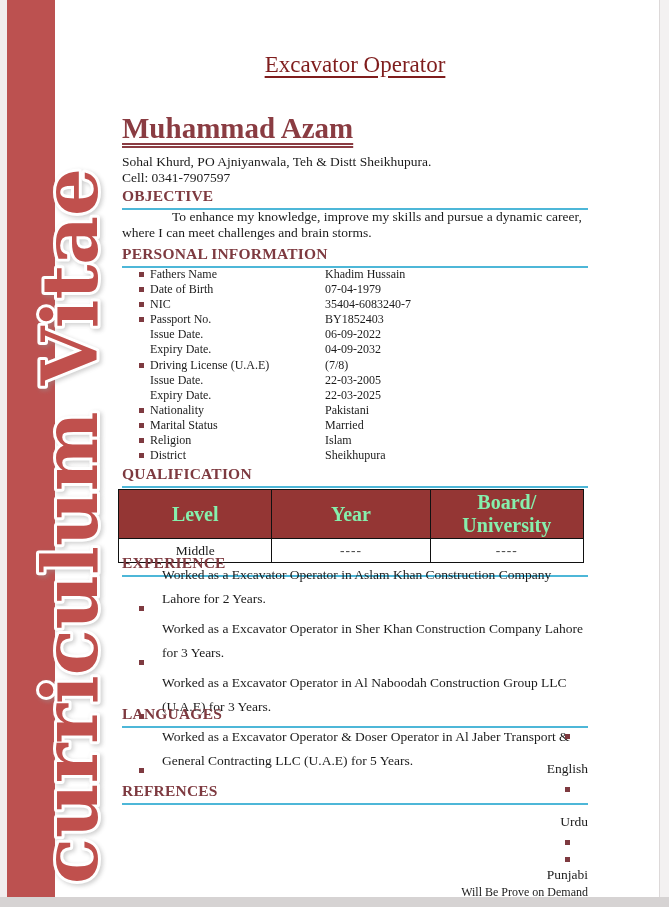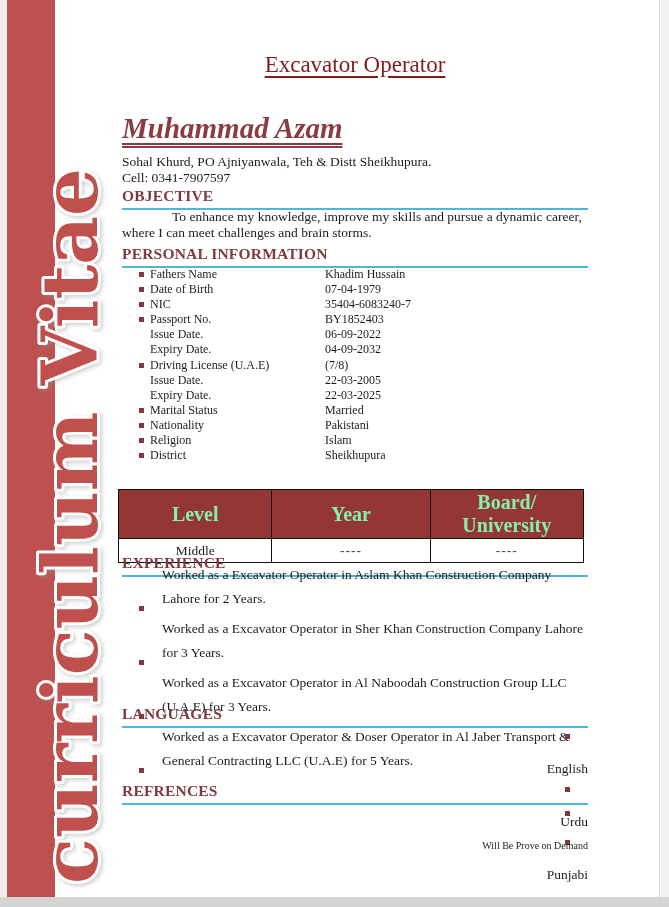--- a/index.html
+++ b/index.html
@@ -34,21 +34,21 @@
     paint-order: stroke;
   }
 
   .content { position: absolute; left: 122px; top: 0; width: 466px; height: 907px; }
   .content > div { position: absolute; left: 0; width: 100%; }
 
   .doc-title { top: 52px; text-align: center; font-size: 23px; color: #7f1d1d;
                text-decoration: underline; text-underline-offset: 4px; }
 
   .name { top: 112px; font-size: 29px; font-weight: bold; color: #8a3c42; }
-  .name span { text-decoration: underline double 2px; text-underline-offset: 5px; font-style: italic; }
+  .name span { text-decoration: underline double 2px; text-underline-offset: 5px; }
 
   .address { top: 154px; font-size: 13.5px; line-height: 15.5px; }
   .cell    { top: 170px; font-size: 13.5px; line-height: 15.5px; }
 
   .sec { border-bottom: 2px solid #4db7d8; padding-bottom: 3px;
          font-size: 15.5px; font-weight: bold; color: #7e3a40; letter-spacing: 0.2px; }
   .sec-objective     { top: 187px; }
   .sec-personal      { top: 245px; }
   .sec-qualification { top: 465px; }
   .sec-experience    { top: 554px; }
@@ -72,21 +72,21 @@
   .qual-table td.dash { color: #4d4d4d; font-weight: bold; letter-spacing: 1px; }
   .col-level { width: 33%; } .col-year { width: 34%; } .col-board { width: 33%; }
 
   .experience-list { top: 563px; font-size: 13.5px; }
   .b-item { display: flex; align-items: flex-end; padding-left: 17px; margin-bottom: 6px; line-height: 24px; font-family: Liberation Serif, serif; }
   .b-item .blt { width: 23px; flex: 0 0 23px; padding-top: 5px; }
   .b-item .txt { flex: 1; }
 
   .languages-list  { top: 729px; font-size: 13.5px; }
   .languages-list .b-item, .references-list .b-item { margin-bottom: 1px; flex-direction: column; }
-  .references-list { top: 806px; font-size: 10px; }
+  .references-list { top: 852px; font-size: 12px; }
 </style>
 </head>
 <body>
 
 <div class="canvas">
 
   <div class="red-bar"></div>
   <div class="edge-left"></div>
   <div class="edge-bottom"></div>
   <div class="edge-right"></div>
@@ -172,46 +172,47 @@
         <span class="blt" style="visibility: hidden;">
             <span class="sq"></span>
           </span>
         <span class="lbl">Expiry Date.</span>
         <span class="val">22-03-2025</span>
       </div>
       <div class="p-row">
         <span class="blt">
             <span class="sq"></span>
           </span>
+        <span class="lbl">Nationality</span>
+        <span class="val">Pakistani</span>
+      </div>
+      <div class="p-row">
+        <span class="blt">
+            <span class="sq"></span>
+          </span>
         <span class="lbl">Marital Status</span>
         <span class="val">Married</span>
       </div>
       <div class="p-row">
         <span class="blt">
             <span class="sq"></span>
           </span>
-        <span class="lbl">Nationality</span>
-        <span class="val">Pakistani</span>
-      </div>
-      <div class="p-row">
-        <span class="blt">
-            <span class="sq"></span>
-          </span>
         <span class="lbl">Religion</span>
         <span class="val">Islam</span>
       </div>
       <div class="p-row">
         <span class="blt">
             <span class="sq"></span>
           </span>
         <span class="lbl">District</span>
         <span class="val">Sheikhupura</span>
       </div>
     </div>
 
+    <div class="sec sec-qualification">QUALIFICATION</div>
 
     <div class="qual-table">
       <table>
         <tbody>
             <tr>
           <th class="col-level">Level</th>
           <th class="col-year">Year</th>
           <th class="col-board">Board/ University</th>
         </tr>
         <tr>

